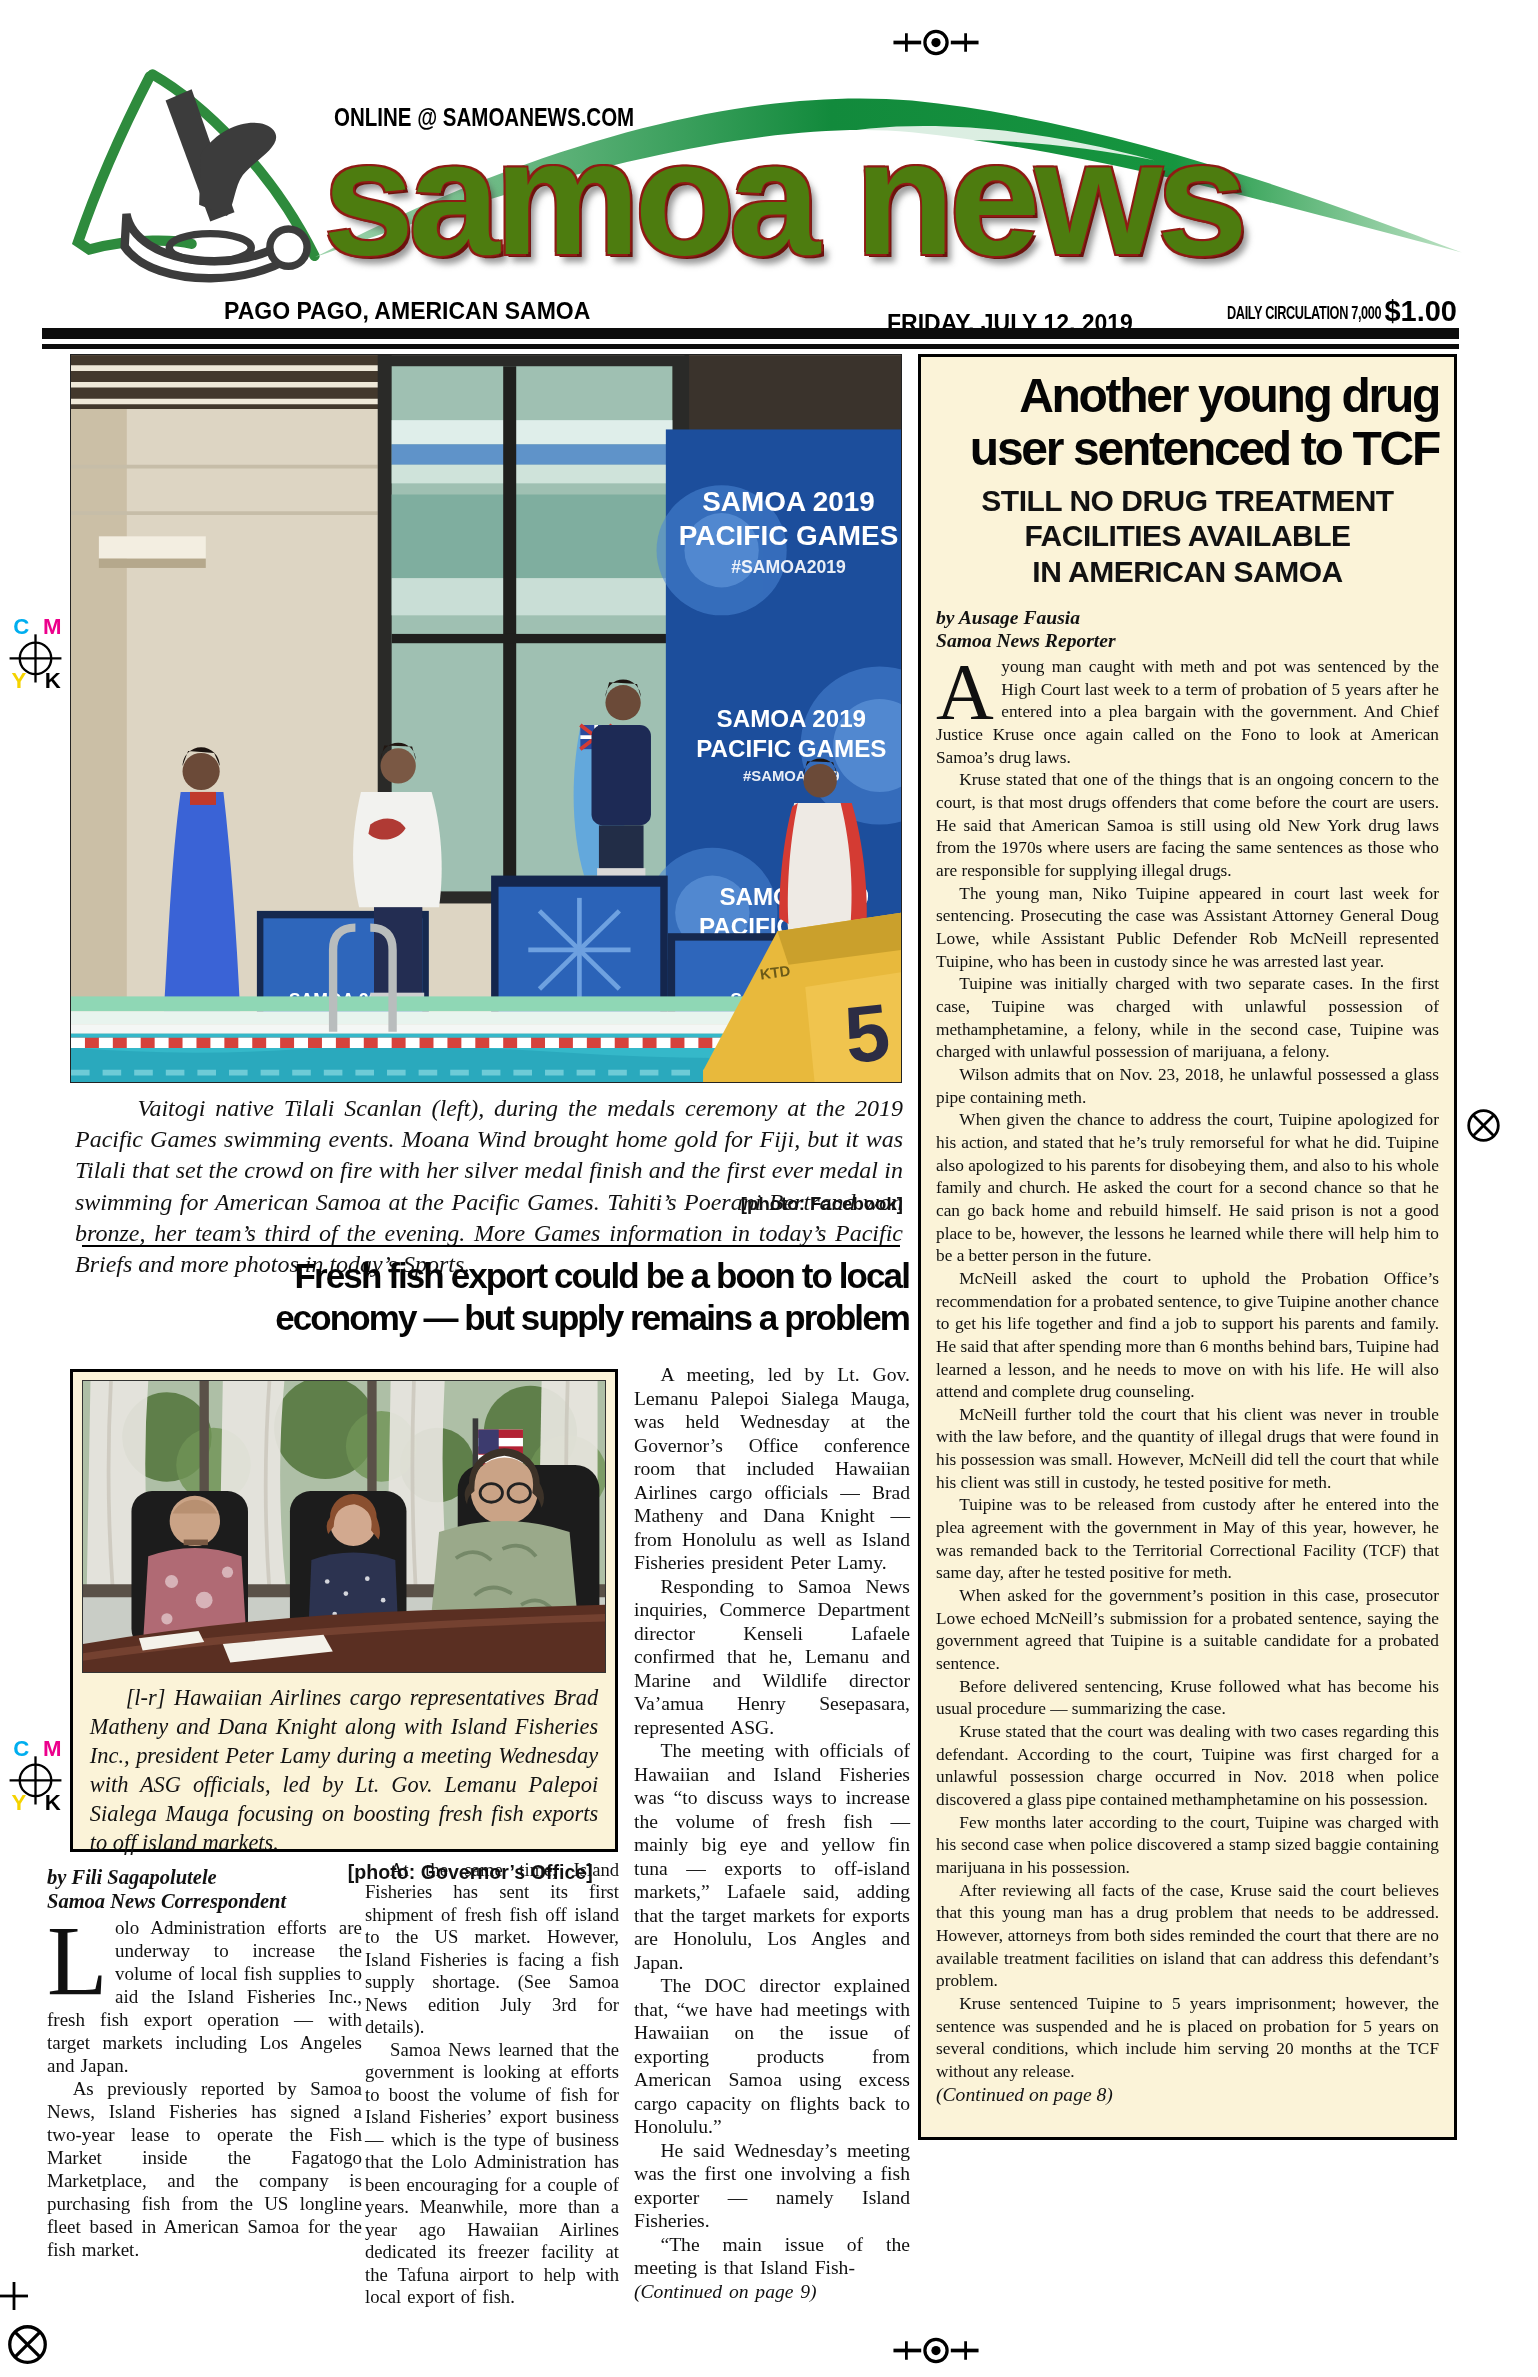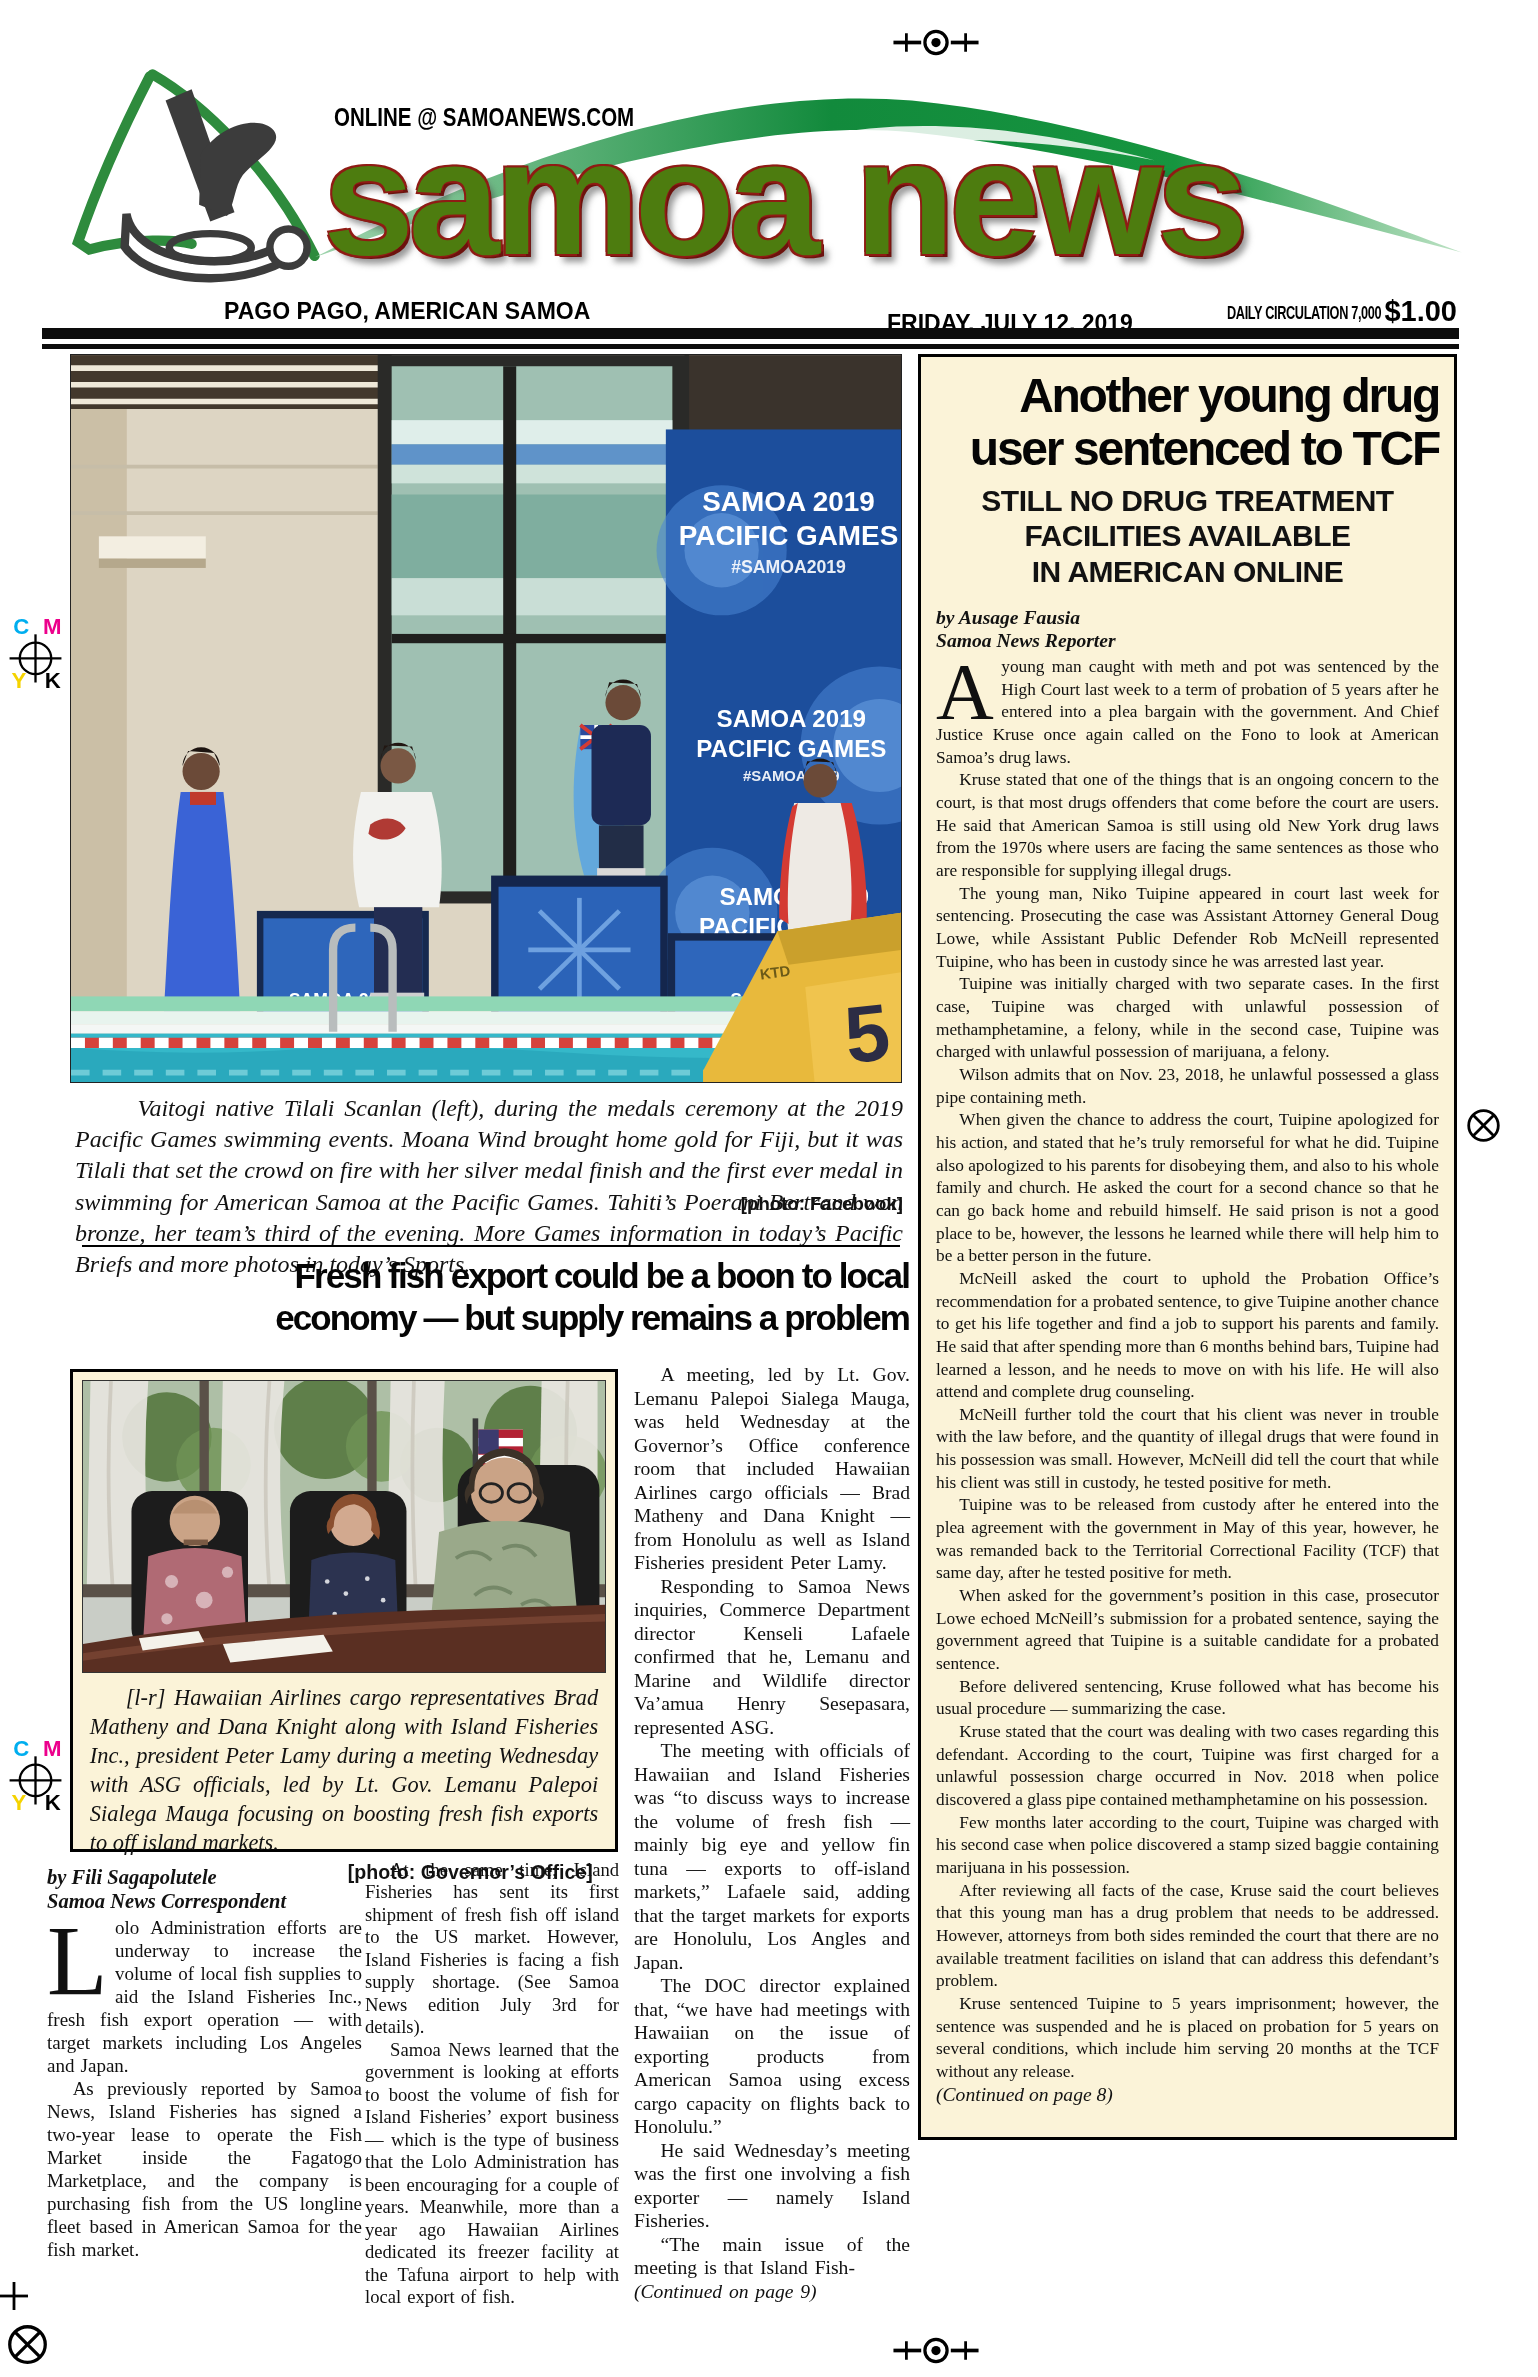--- a/index.html
+++ b/index.html
@@ -367,21 +367,21 @@
     <p class="ind">Samoa News learned that the government is looking at efforts to boost the volume of fish for Island Fisheries’ export business— which is the type of business that the Lolo Administration has been encouraging for a couple of years. Meanwhile, more than a year ago Hawaiian Airlines dedicated its freezer facility at the Tafuna airport to help with local export of fish.</p>
   </div>
 
   <div class="abs cream-box" style="left:918px;top:354px;width:539px;height:1786px;padding:13px 15px;">
     <div class="headline drug-head">
       <span style="display:block;">Another young drug</span>
       <span style="display:block;">user sentenced to TCF</span>
     </div>
     <div class="drug-sub">
       <span style="display:block;">STILL NO DRUG TREATMENT FACILITIES AVAILABLE</span>
-      <span style="display:block;">IN AMERICAN ONLINE</span>
+      <span style="display:block;">IN AMERICAN SAMOA</span>
     </div>
     <div class="byline" style="margin-top:17px;font-size:19.6px;">by Ausage Fausia</div>
     <div class="byline" style="font-size:19.6px;">Samoa News Reporter</div>
 
     <div class="body-col drug-body" style="margin-top:3.7px;">
       <p><span class="dropcap dc-a">A</span><span>young man caught with meth and pot was sentenced by the High Court last week to a term of probation of 5 years after he entered into a plea bargain with the government. And Chief Justice Kruse once again called on the Fono to look at American Samoa’s drug laws.</span></p>
       <p class="ind">Kruse stated that one of the things that is an ongoing concern to the court, is that most drugs offenders that come before the court are users. He said that American Samoa is still using old New York drug laws from the 1970s where users are facing the same sentences as those who are responsible for supplying illegal drugs.</p>
       <p class="ind">The young man, Niko Tuipine appeared in court last week for sentencing. Prosecuting the case was Assistant Attorney General Doug Lowe, while Assistant Public Defender Rob McNeill represented Tuipine, who has been in custody since he was arrested last year.</p>
       <p class="ind">Tuipine was initially charged with two separate cases. In the first case, Tuipine was charged with unlawful possession of methamphetamine, a felony, while in the second case, Tuipine was charged with unlawful possession of marijuana, a felony.</p>
       <p class="ind">Wilson admits that on Nov. 23, 2018, he unlawful possessed a glass pipe containing meth.</p>

